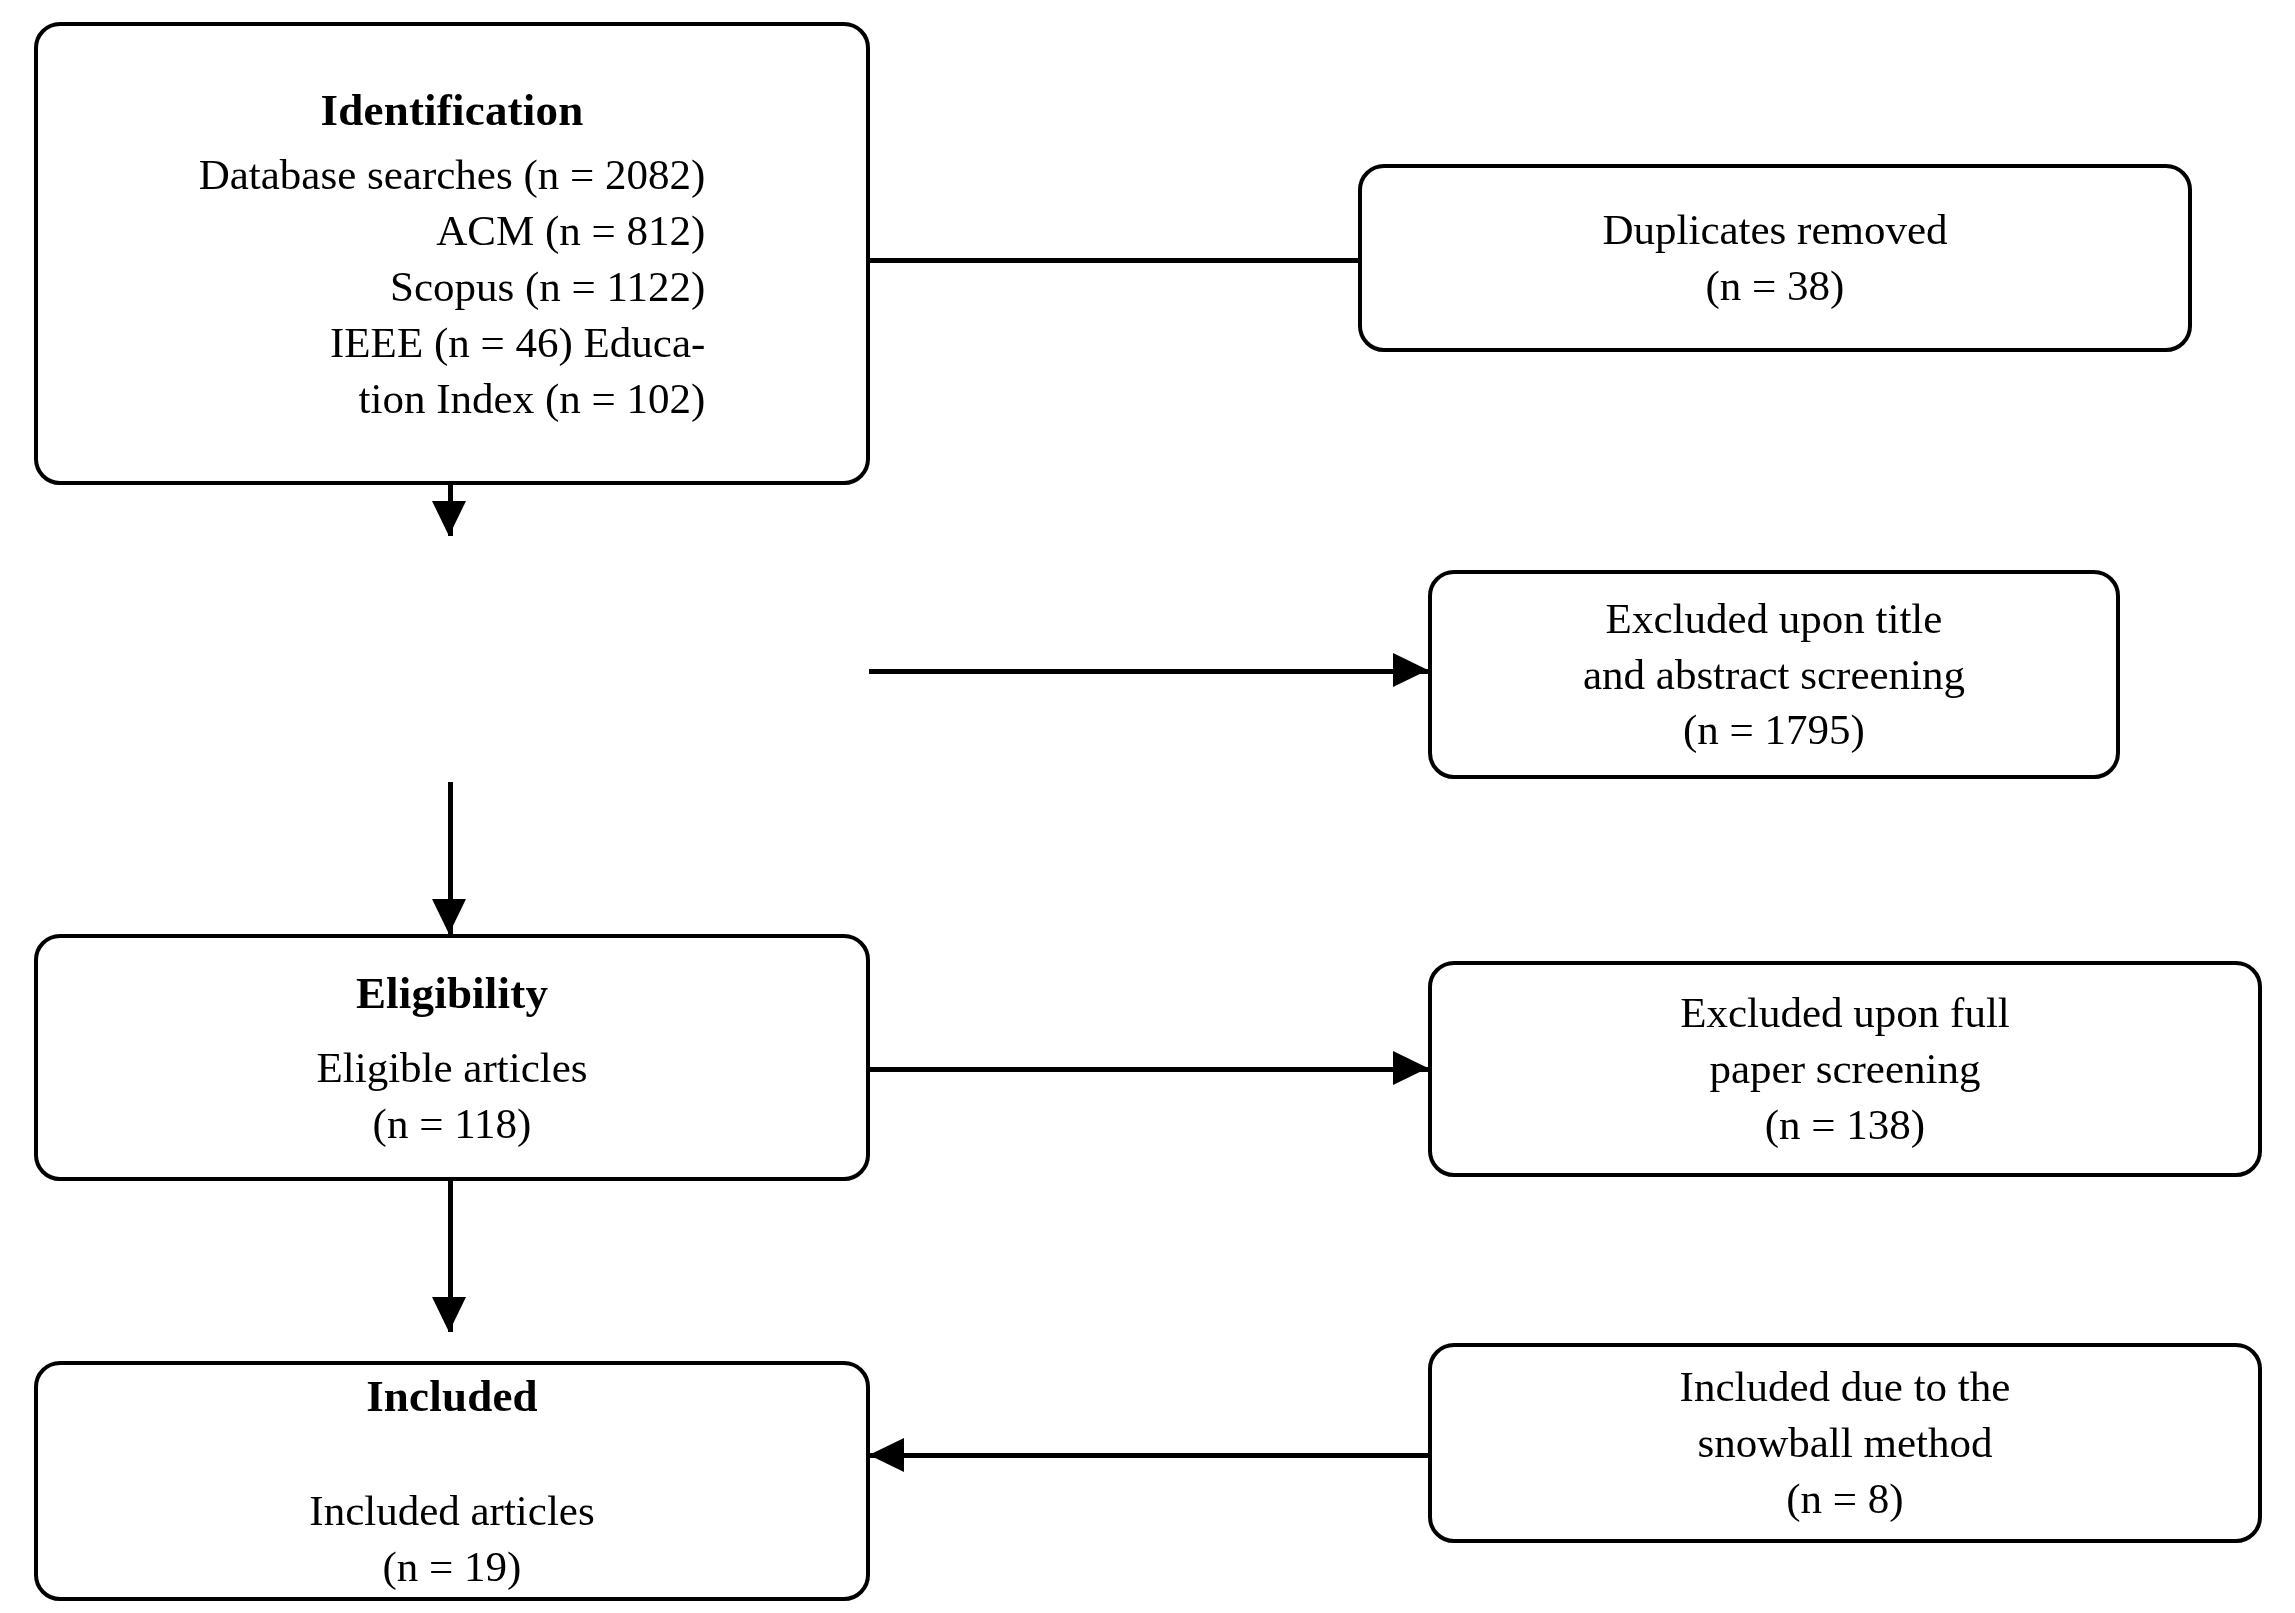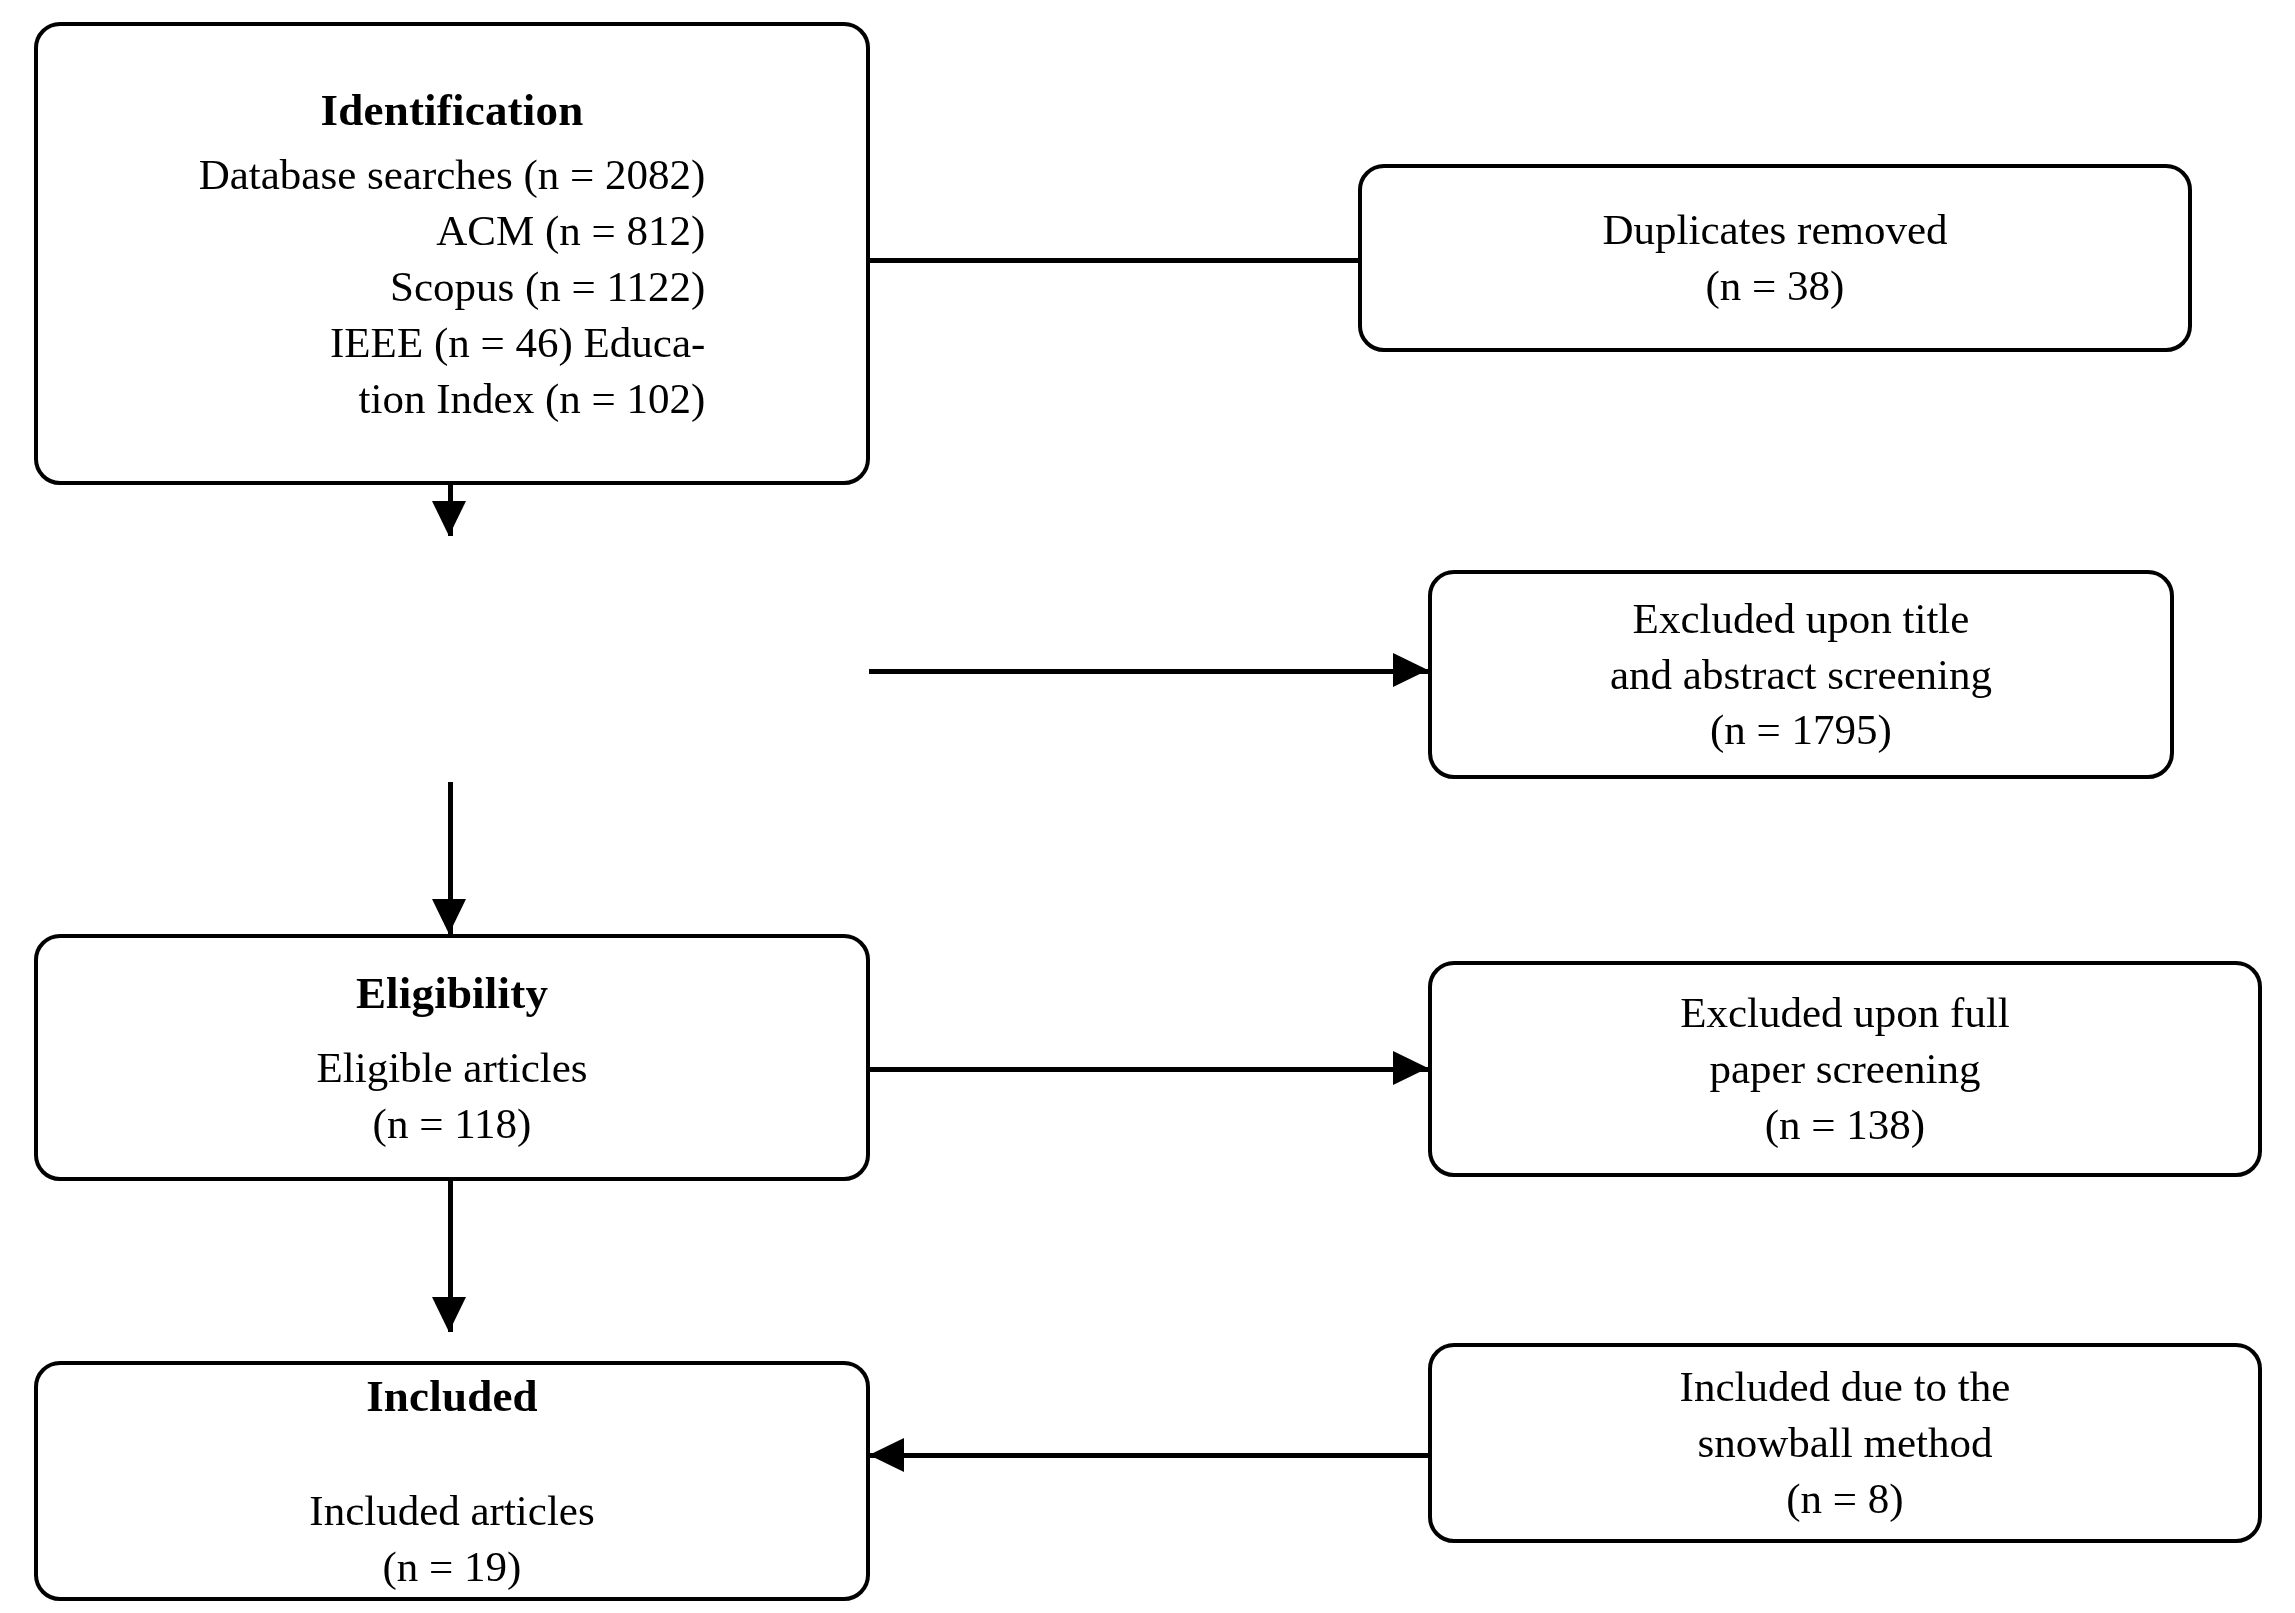--- a/index.html
+++ b/index.html
@@ -46,21 +46,21 @@
   }
 
   
   #node-identification { left: 34px;  top: 22px;   width: 836px; height: 463px; }
   #node-screening      { left: 34px;  top: 536px;  width: 836px; height: 246px; }
   #node-eligibility    { left: 34px;  top: 934px; width: 836px; height: 247px; }
   #node-included       { left: 34px;  top: 1361px; width: 836px; height: 240px; gap: 40px; }
 
   
   #node-duplicates       { left: 1358px; top: 164px;  width: 834px; height: 188px; }
-  #node-excluded-title   { left: 1428px; top: 570px;  width: 746px; height: 209px; }
+  #node-excluded-title   { left: 1428px; top: 570px;  width: 692px; height: 209px; }
   #node-excluded-full    { left: 1428px; top: 961px; width: 834px; height: 216px; }
   #node-snowball         { left: 1428px; top: 1343px; width: 834px; height: 200px; }
 
   
   #node-identification .heading { margin-bottom: 8px; }
   #node-identification .body { line-height: 1.30; text-align: right; }
 
   
   .edge {
     position: absolute;

